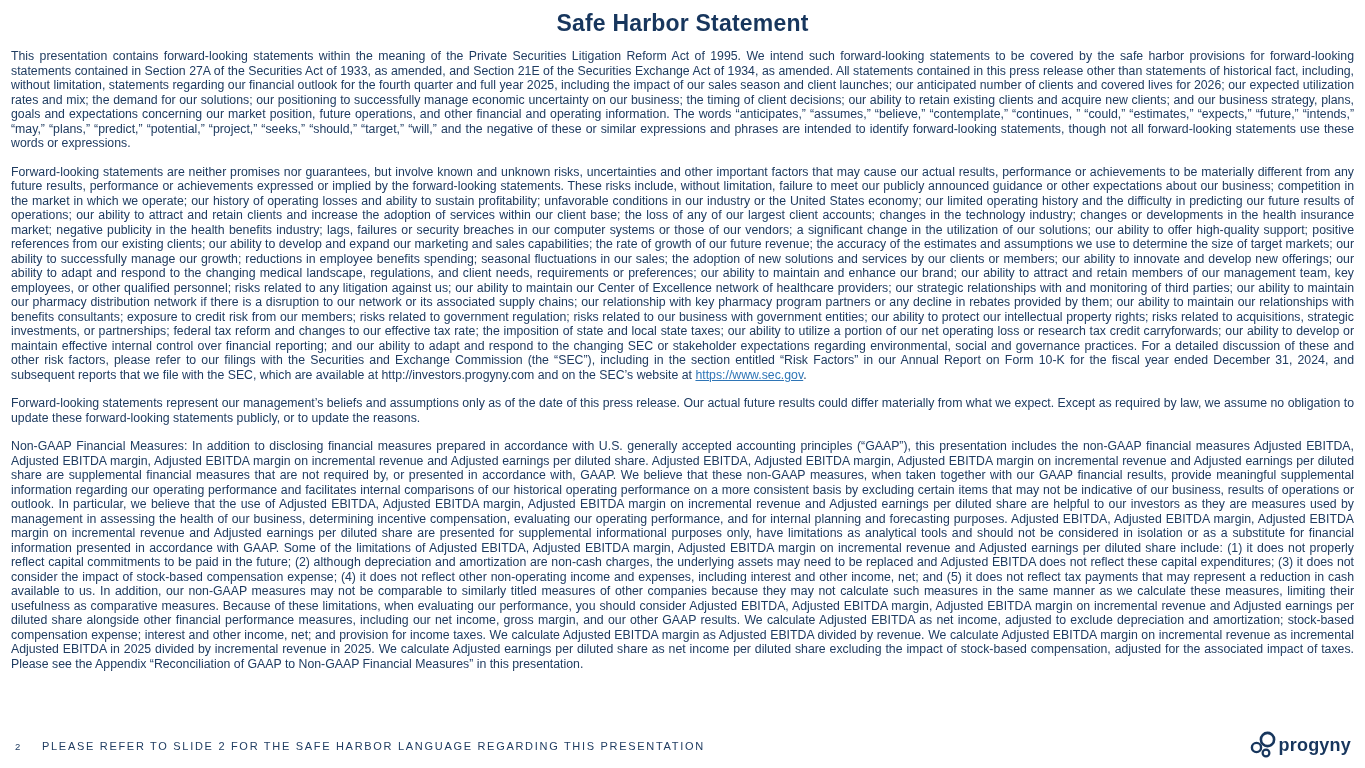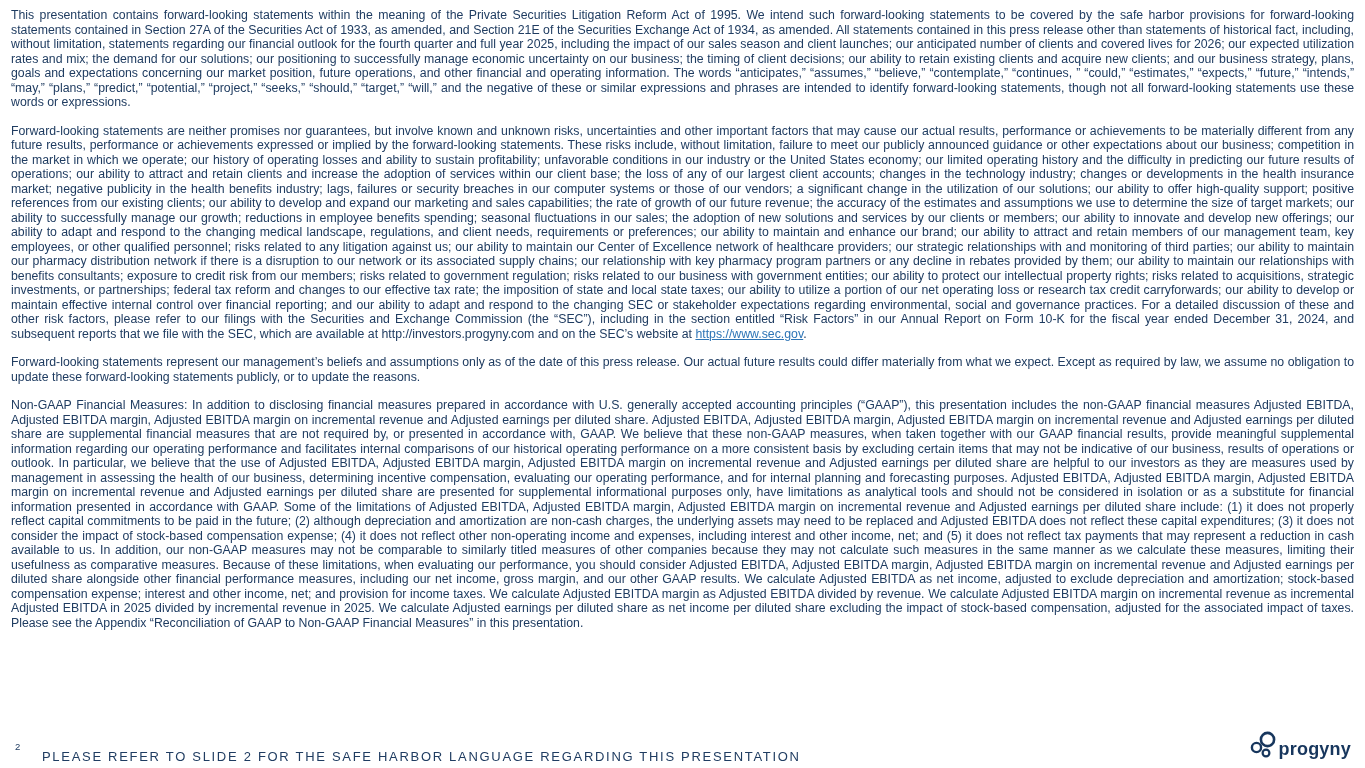--- a/index.html
+++ b/index.html
@@ -46,45 +46,46 @@
   .page-number {
     position: absolute;
     left: 15px;
     bottom: 16px;
     font-size: 9.5px;
     color: #1f3c61;
   }
   .footer-note {
     position: absolute;
     left: 42px;
-    bottom: 4px;
-    font-size: 13px;
+    bottom: 16px;
+    font-size: 11px;
     letter-spacing: 1.7px;
     color: #1f3c61;
   }
   .logo {
     position: absolute;
     right: 14px;
     bottom: 8px;
     display: flex;
-    align-items: flex-end;
+    align-items: center;
     gap: 1px;
   }
   .logo-mark { display: block; }
   .logo-word {
     font-size: 18px;
     font-weight: bold;
     color: #17365d;
     letter-spacing: 0.2px;
   }
 </style>
 </head>
 <body>
 
 <div class="slide">
+  <h1 class="title">Safe Harbor Statement</h1>
 
   <div class="body-text">
     <p>This presentation contains forward-looking statements within the meaning of the Private Securities Litigation Reform Act of 1995.  We intend such forward-looking statements to be covered by the safe harbor provisions for forward-looking statements contained in Section 27A of the Securities Act of 1933, as amended, and Section 21E of the Securities Exchange Act of 1934, as amended. All statements contained in this press release other than statements of historical fact, including, without limitation, statements regarding our financial outlook for the fourth quarter and full year 2025, including the impact of our sales season and client launches; our anticipated number of clients and covered lives for 2026; our expected utilization rates and mix; the demand for our solutions; our positioning to successfully manage economic uncertainty on our business; the timing of client decisions; our ability to retain existing clients and acquire new clients; and our business strategy, plans, goals and expectations concerning our market position, future operations, and other financial and operating information.  The words “anticipates,” “assumes,” “believe,” “contemplate,” “continues, ” “could,” “estimates,” “expects,” “future,” “intends,” “may,” “plans,” “predict,” “potential,” “project,” “seeks,” “should,” “target,” “will,” and the negative of these or similar expressions and phrases are intended to identify forward-looking statements, though not all forward-looking statements use these words or expressions.</p>
 
     <p><span>Forward-looking statements are neither promises nor guarantees, but involve known and unknown risks, uncertainties and other important factors that may cause our actual results, performance or achievements to be materially different from any future results, performance or achievements expressed or implied by the forward-looking statements. These risks include, without limitation, failure to meet our publicly announced guidance or other expectations about our business; competition in the market in which we operate; our history of operating losses and ability to sustain profitability; unfavorable conditions in our industry or the United States economy; our limited operating history and the difficulty in predicting our future results of operations; our ability to attract and retain clients and increase the adoption of services within our client base; the loss of any of our largest client accounts; changes in the technology industry; changes or developments in the health insurance market; negative publicity in the health benefits industry; lags, failures or security breaches in our computer systems or those of our vendors; a significant change in the utilization of our solutions; our ability to offer high-quality support; positive references from our existing clients; our ability to develop and expand our marketing and sales capabilities; the rate of growth of our future revenue; the accuracy of the estimates and assumptions we use to determine the size of target markets; our ability to successfully manage our growth; reductions in employee benefits spending; seasonal fluctuations in our sales; the adoption of new solutions and services by our clients or members; our ability to innovate and develop new offerings; our ability to adapt and respond to the changing medical landscape, regulations, and client needs, requirements or preferences; our ability to maintain and enhance our brand; our ability to attract and retain members of our management team, key employees, or other qualified personnel; risks related to any litigation against us; our ability to maintain our Center of Excellence network of healthcare providers; our strategic relationships with and monitoring of third parties; our ability to maintain our pharmacy distribution network if there is a disruption to our network or its associated supply chains; our relationship with key pharmacy program partners or any decline in rebates provided by them; our ability to maintain our relationships with benefits consultants; exposure to credit risk from our members; risks related to government regulation; risks related to our business with government entities; our ability to protect our intellectual property rights; risks related to acquisitions, strategic investments, or partnerships; federal tax reform and changes to our effective tax rate; the imposition of state and local state taxes; our ability to utilize a portion of our net operating loss or research tax credit carryforwards; our ability to develop or maintain effective internal control over financial reporting; and our ability to adapt and respond to the changing SEC or stakeholder expectations regarding environmental, social and governance practices. For a detailed discussion of these and other risk factors, please refer to our filings with the Securities and Exchange Commission (the “SEC”), including in the section entitled “Risk Factors” in our Annual Report on Form 10-K for the fiscal year ended December 31, 2024, and subsequent reports that we file with the SEC, which are available at http://investors.progyny.com and on the SEC’s website at </span><a class="sec-link" href="#">https://www.sec.gov</a><span>.</span></p>
 
     <p>Forward-looking statements represent our management’s beliefs and assumptions only as of the date of this press release. Our actual future results could differ materially from what we expect. Except as required by law, we assume no obligation to update these forward-looking statements publicly, or to update the reasons.</p>
 
     <p>Non-GAAP Financial Measures: In addition to disclosing financial measures prepared in accordance with U.S. generally accepted accounting principles (“GAAP”), this presentation includes the non-GAAP financial measures Adjusted EBITDA, Adjusted EBITDA margin, Adjusted EBITDA margin on incremental revenue and Adjusted earnings per diluted share.  Adjusted EBITDA, Adjusted EBITDA margin, Adjusted EBITDA margin on incremental revenue and Adjusted earnings per diluted share are supplemental financial measures that are not required by, or presented in accordance with, GAAP. We believe that these non-GAAP measures, when taken together with our GAAP financial results, provide meaningful supplemental information regarding our operating performance and facilitates internal comparisons of our historical operating performance on a more consistent basis by excluding certain items that may not be indicative of our business, results of operations or outlook. In particular, we believe that the use of Adjusted EBITDA, Adjusted EBITDA margin, Adjusted EBITDA margin on incremental revenue and Adjusted earnings per diluted share are helpful to our investors as they are measures used by management in assessing the health of our business, determining incentive compensation, evaluating our operating performance, and for internal planning and forecasting purposes.  Adjusted EBITDA, Adjusted EBITDA margin, Adjusted EBITDA margin on incremental revenue and Adjusted earnings per diluted share are presented for supplemental informational purposes only, have limitations as analytical tools and should not be considered in isolation or as a substitute for financial information presented in accordance with GAAP. Some of the limitations of Adjusted EBITDA, Adjusted EBITDA margin, Adjusted EBITDA margin on incremental revenue and Adjusted earnings per diluted share include: (1) it does not properly reflect capital commitments to be paid in the future; (2) although depreciation and amortization are non-cash charges, the underlying assets may need to be replaced and Adjusted EBITDA does not reflect these capital expenditures; (3) it does not consider the impact of stock-based compensation expense; (4) it does not reflect other non-operating income and expenses, including interest and other income, net; and (5) it does not reflect tax payments that may represent a reduction in cash available to us. In addition, our non-GAAP measures may not be comparable to similarly titled measures of other companies because they may not calculate such measures in the same manner as we calculate these measures, limiting their usefulness as comparative measures. Because of these limitations, when evaluating our performance, you should consider Adjusted EBITDA, Adjusted EBITDA margin, Adjusted EBITDA margin on incremental revenue and Adjusted earnings per diluted share alongside other financial performance measures, including our net income, gross margin, and our other GAAP results.  We calculate Adjusted EBITDA as net income, adjusted to exclude depreciation and amortization; stock-based compensation expense; interest and other income, net; and provision for income taxes. We calculate Adjusted EBITDA margin as Adjusted EBITDA divided by revenue. We calculate Adjusted EBITDA margin on incremental revenue as incremental Adjusted EBITDA in 2025 divided by incremental revenue in 2025. We calculate Adjusted earnings per diluted share as net income per diluted share excluding the impact of stock-based compensation, adjusted for the associated impact of taxes. Please see the Appendix “Reconciliation of GAAP to Non-GAAP Financial Measures” in this presentation.</p>
   </div>

